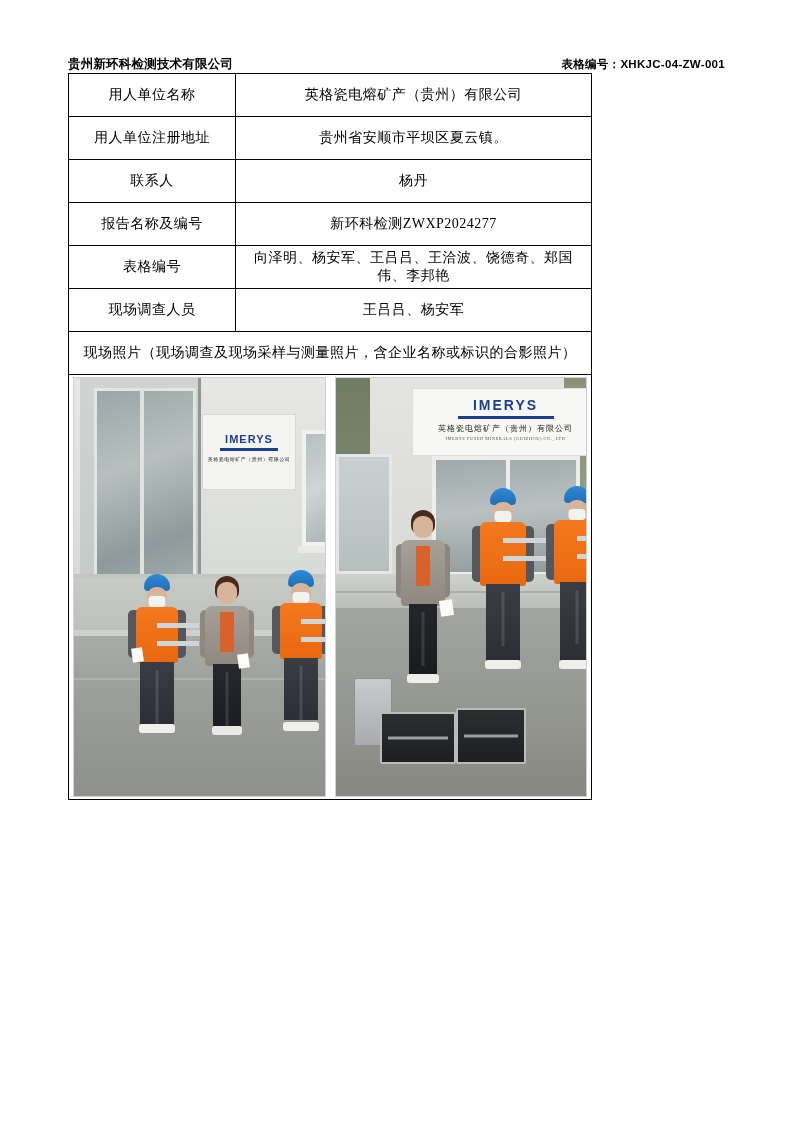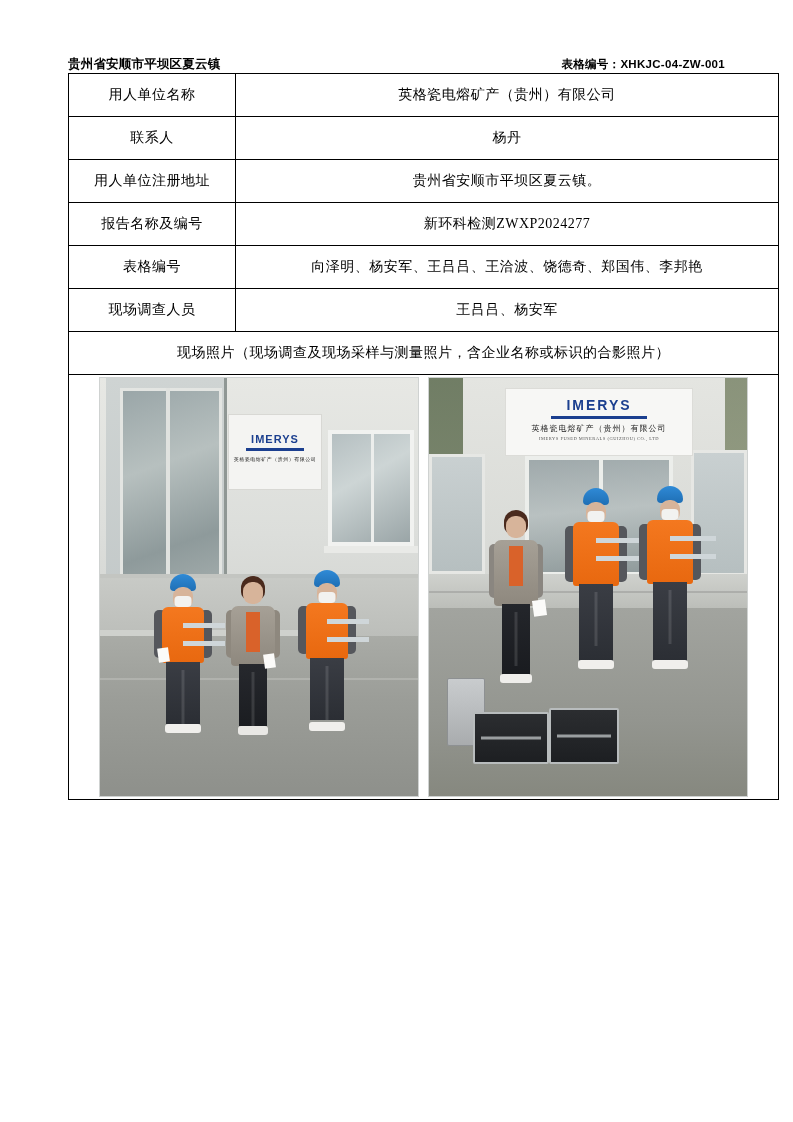--- a/index.html
+++ b/index.html
@@ -43,21 +43,21 @@
     text-align: center;
     font-size: 18.5px;
     font-weight: bold;
     letter-spacing: 1px;
     margin-top: 28px;
     margin-bottom: 18px;
     font-family: "Liberation Serif", "DejaVu Serif", serif;
   }
   table.main {
     border-collapse: collapse;
-    width: 711px;
+    width: 524px;
     table-layout: fixed;
   }
   table.main td {
     border: 1px solid #000;
     font-size: 14px;
     text-align: center;
     vertical-align: middle;
     height: 38px;
     padding: 2px 4px;
     font-family: "Liberation Serif", "DejaVu Serif", serif;
@@ -312,38 +312,38 @@
     background: linear-gradient(180deg,#c9ccce 0%, #a9acae 100%);
     border: 1px solid #8d9092; border-radius: 2px;
   }
 </style>
 </head>
 <body>
 
 <div class="page">
 
   <div class="header-row">
-    <div class="header-left">贵州省安顺市平坝区夏云镇</div>
+    <div class="header-left">贵州新环科检测技术有限公司</div>
     <div class="header-right"><span>表格编号：</span><span>XHKJC-04-ZW-001</span></div>
   </div>
 
 
   <table class="main">
     <tbody>
         <tr>
       <td class="label">用人单位名称</td>
       <td colspan="3">英格瓷电熔矿产（贵州）有限公司</td>
     </tr>
     <tr>
+      <td class="label">用人单位注册地址</td>
+      <td colspan="3">贵州省安顺市平坝区夏云镇。</td>
+    </tr>
+    <tr>
       <td class="label">联系人</td>
       <td colspan="3">杨丹</td>
-    </tr>
-    <tr>
-      <td class="label">用人单位注册地址</td>
-      <td colspan="3">贵州省安顺市平坝区夏云镇。</td>
     </tr>
     <tr>
       <td class="label">报告名称及编号</td>
       <td colspan="3">新环科检测ZWXP2024277</td>
     </tr>
     <tr>
       <td class="label">表格编号</td>
       <td colspan="3">向泽明、杨安军、王吕吕、王洽波、饶德奇、郑国伟、李邦艳</td>
     </tr>
     <tr>

